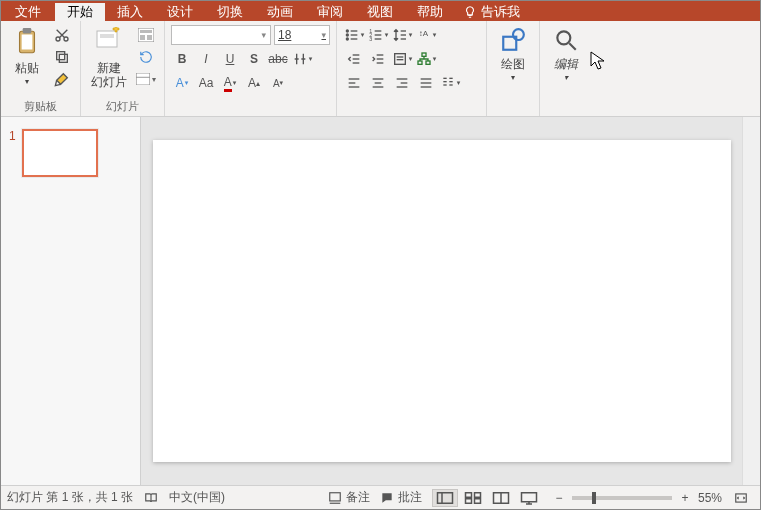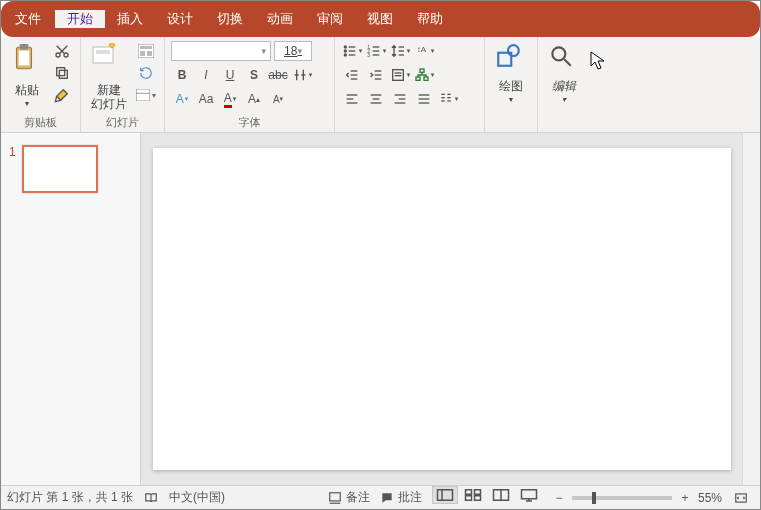--- a/index.html
+++ b/index.html
@@ -1,61 +1,61 @@
 <!DOCTYPE html>
 <html><head>
 <meta charset="utf-8">
 <style>
   * { box-sizing: border-box; margin: 0; padding: 0; font-family: "Microsoft YaHei", "Segoe UI", sans-serif; }
   html, body { width: 761px; height: 510px; overflow: hidden; background: #fff; }
   .app { display: flex; flex-direction: column; width: 761px; height: 510px; border: 1px solid #888; }
 
   
-  .tabs { height: 36px; background: #b7472a; display: flex; align-items: center; color: #fff; font-size: 13px; border-radius: 12px; }
+  .tabs { height: 20px; background: #b7472a; display: flex; align-items: flex-end; color: #fff; font-size: 13px; }
   .tab { padding: 0 12px; display: flex; align-items: center; cursor: pointer; }
-  .tab.active { background: #f3f2f1; color: #4c1d95; }
+  .tab.active { background: #f3f2f1; color: #000000; }
   .tab.file { padding: 0 14px; }
   .tabs-spacer { flex: 1; }
   .tabs .right { display: flex; align-items: center; gap: 6px; padding-right: 12px; }
   .right-item { display: flex; align-items: center; gap: 4px; font-size: 13px; }
 
   
   .ribbon { height: 96px; background: #f3f2f1; border-bottom: 1px solid #d0d0d0; display: flex; }
   .group { border-right: 1px solid #d8d8d8; display: flex; flex-direction: column; padding: 4px 6px 2px 6px; }
   .group-body { flex: 1; display: flex; align-items: flex-start; gap: 4px; }
   .group-label { text-align: center; font-size: 11px; color: #666; padding-top: 2px; white-space: nowrap; }
-  .big-btn { display: flex; flex-direction: column; justify-content: center; gap: 10px; min-width: 40px; padding: 2px 4px; cursor: pointer; color:#444;}
+  .big-btn { display: flex; flex-direction: column; align-items: center; justify-content: center; gap: 4px; min-width: 40px; padding: 2px 4px; cursor: pointer; color:#444;}
   .big-btn .lbl { font-size: 12px; color: #444; text-align: center; line-height: 14px; white-space: nowrap; }
   .small-col { display: flex; flex-direction: column; gap: 2px; }
   .small-btn { width: 22px; height: 20px; display:flex; align-items:center; justify-content:center; cursor:pointer; color:#666;}
   .dd-caret::after { content:"▾"; font-size:8px; color:#666; margin-left:2px;}
   svg { display:block; }
   .font-row1 { display:flex; align-items:center; gap:3px; }
   .font-combo { width:100px; height:20px; background:#fff; border:1px solid #bbb; font-size:12px; padding:0 4px; display:flex; align-items:center; justify-content:flex-end; color:#888;}
-  .size-combo { width:38px; height:20px; background:#fff; border:1px solid #bbb; font-size:12px; padding:0 9px; display:flex; align-items:center; justify-content:space-between; color:#444;text-decoration:underline;}
+  .size-combo { width:56px; height:20px; background:#fff; border:1px solid #bbb; font-size:12px; padding:0 3px; display:flex; align-items:center; justify-content:space-between; color:#444;text-decoration:underline;}
   .size-combo span:last-child{font-size:9px;color:#888;}
   .font-grid { display:flex; flex-direction:column; gap:4px; }
   .font-row2,.font-row3,.para-row { display:flex; gap:2px; }
   .ico { width:22px; height:20px; display:flex; align-items:center; justify-content:center; font-size:12px; color:#555; cursor:pointer;}
   .ico.small-caret::after{content:"▾"; font-size:7px; margin-left:1px;}
   .ico svg{width:16px;height:16px;}
   .para-grid{display:flex; flex-direction:column; gap:4px;}
 
   
   .workspace { flex:1; display:flex; background:#e6e6e6; min-height:0;}
   .thumb-pane { width:140px; background:#f7f7f7; border-right:1px solid #d0d0d0; padding:12px 8px; }
   .thumb-wrap{ display:flex; gap:6px; }
   .thumb-num{ font-size:12px; color:#b7472a; }
   .thumb{ width:76px; height:48px; background:#fff; border:2px solid #e2714f; box-shadow:0 0 0 1px rgba(0,0,0,0.05);}
   .slide-area{ flex:1; display:flex; align-items:center; justify-content:center; }
   .slide{ width:578px; height:322px; background:#fff; box-shadow:0 1px 4px rgba(0,0,0,0.25);}
   .vscroll{ width:18px; background:#f0f0f0; border-left:1px solid #ddd;}
 
   
-  .status{ height:24px; background:#f3f2f1; border-top:1px solid #d0d0d0; display:flex; font-size:12px; color:#555; padding:0 6px; gap:10px;}
+  .status{ height:24px; background:#f3f2f1; border-top:1px solid #d0d0d0; display:flex; align-items:center; font-size:12px; color:#555; padding:0 6px; gap:10px;}
   .status .spacer{flex:1;}
   .status-item{display:flex; align-items:center; gap:4px; cursor:pointer;}
   .view-btns{display:flex; gap:2px;}
   .view-btn{width:26px; height:18px; display:flex; align-items:center; justify-content:center; border:1px solid transparent; cursor:pointer; color:#555;}
   .view-btn.active{background:#e1dfdd; border-color:#c8c6c4;}
   .zoom{display:flex; align-items:center; gap:6px;}
   .zoom-track{width:100px; height:4px; background:#c8c6c4; position:relative;}
   .zoom-thumb{position:absolute; top:-4px; width:4px; height:12px; background:#555; left:20px;}
   .zoom-btn{width:14px; text-align:center; cursor:pointer; color:#555;}
 
@@ -68,20 +68,26 @@
   <div class="tabs">
     <div class="tab file">文件</div>
     <div class="tab active">开始</div>
     <div class="tab">插入</div>
     <div class="tab">设计</div>
     <div class="tab">切换</div>
     <div class="tab">动画</div>
     <div class="tab">审阅</div>
     <div class="tab">视图</div>
     <div class="tab">帮助</div>
+    <div class="right-item" style="margin-left:8px;">
+      <svg width="14" height="14" viewBox="0 0 24 24" fill="none" stroke="#fff" stroke-width="2">
+          <path d="M9 18h6M10 21h4M12 3a6 6 0 0 0-4 10.5V17h8v-3.5A6 6 0 0 0 12 3z"></path>
+        </svg>
+      <span>告诉我</span>
+    </div>
     <div class="tabs-spacer"></div>
   </div>
 
   <div class="ribbon">
 
     <div class="group" style="min-width:80px;">
       <div class="group-body">
         <div class="big-btn">
           <svg width="26" height="30" viewBox="0 0 24 28">
               <rect x="5" y="4" width="14" height="20" rx="2" fill="#d9b46c" stroke="#a07a38"></rect>
@@ -188,21 +194,20 @@
             <div class="ico small-caret" style="color:#4a90d9;">A</div>
             <div class="ico">Aa</div>
             <div class="ico small-caret">
                 <span style="border-bottom:3px solid #c00;">A</span>
               </div>
             <div class="ico">A<span style="font-size:8px;vertical-align:super;">▴</span></div>
             <div class="ico" style="font-size:10px;">A<span style="font-size:7px;vertical-align:super;">▾</span></div>
           </div>
         </div>
       </div>
-      <div class="group-label">字体</div>
     </div>
 
     <div class="group" style="min-width:150px;">
       <div class="group-body">
         <div class="para-grid">
           <div class="para-row">
             <div class="ico small-caret">
                 <svg viewBox="0 0 24 24" stroke="#555" stroke-width="2">
                   <circle cx="5" cy="6" r="1.5" fill="#555"></circle>
                   <line x1="10" y1="6" x2="20" y2="6"></line>

